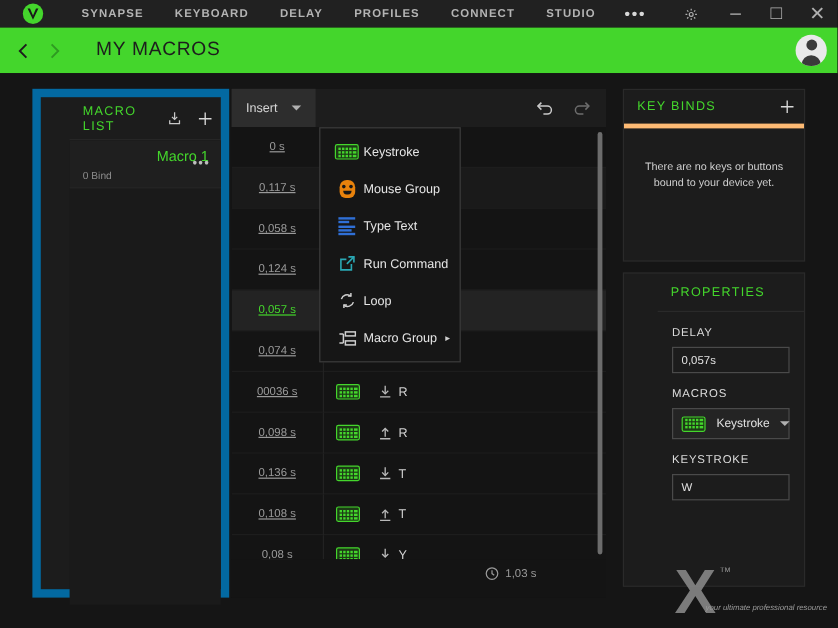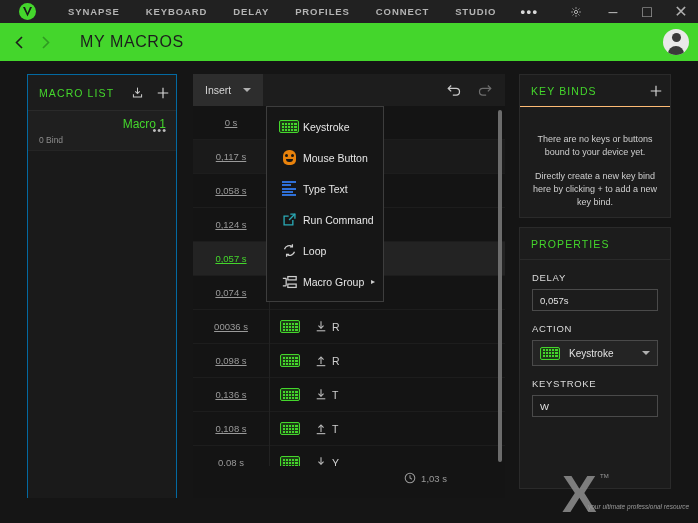--- a/index.html
+++ b/index.html
@@ -50,22 +50,22 @@
     display: flex; align-items: flex-end; justify-content: center; overflow: hidden;
   }
   .avatar .head { width: 9px; height: 9px; border-radius: 50%; background: #3a3a3a; position: absolute; top: 4px; }
   .avatar .body { width: 16px; height: 9px; border-radius: 8px 8px 0 0; background: #3a3a3a; position: absolute; bottom: 0; }
 
   
   .main { position: absolute; left: 0; top: 61px; width: 698px; height: 462px; background: #151515; }
 
   
   .macrolist {
-    position: absolute; left: 27px; top: 13px; width: 150px; height: 424px;
-    background: #1c1c1c; border: 1px solid #0369a1;
+    position: absolute; left: 27px; top: 13px; width: 164px; height: 424px;
+    background: #1c1c1c; border: 7px solid #0369a1; padding-left: 24px;
   }
   .ml-head { height: 36px; display: flex; align-items: center; border-bottom: 1px solid #2a2a2a; }
   .ml-title { color: #44d62c; font-size: 10.5px; letter-spacing: 1.1px; margin-left: 11px; flex: 1; }
   .ml-ic { width: 26px; display: flex; align-items: center; justify-content: center; color: #c8c8c8; }
   .ml-body { background: #1a1a1a; height: 387px; }
   .ml-item {
     height: 40px; padding: 6px 10px 0 11px; background: #1f1f1f;
     border-bottom: 1px solid #252525; position: relative;
   }
   .ml-item .nm { color: #44d62c; font-size: 12px; text-align: right; }
@@ -119,28 +119,28 @@
   .ic-mouse { width: 13px; height: 15px; background: #e8820c; border-radius: 6px 6px 5px 5px; position: relative; }
   .ic-mouse .e1, .ic-mouse .e2 { position: absolute; top: 4px; width: 3px; height: 3px; border-radius: 50%; background: #161616; }
   .ic-mouse .e1 { left: 2px; } .ic-mouse .e2 { right: 2px; }
   .ic-mouse .mth { position: absolute; bottom: 3px; left: 3px; width: 7px; height: 3px; border-radius: 0 0 4px 4px; background: #161616; }
   .ic-text { width: 14px; height: 15px; display: flex; flex-direction: column; justify-content: space-between; }
   .ic-text i { display: block; height: 2px; background: #2f6fd6; }
 
   
   .rightcol { position: absolute; left: 519px; top: 13px; width: 152px; }
   .keybinds { background: #1c1c1c; border: 1px solid #2a2a2a; height: 144px; }
-  .kb-head { height: 32px; display: flex; align-items: center; border-bottom: 1px solid #fdba74; gap: 32px; }
+  .kb-head { height: 32px; display: flex; align-items: center; border-bottom: 4px solid #fdba74; gap: 32px; }
   .kb-title { color: #44d62c; font-size: 10.5px; letter-spacing: 1.1px; margin-left: 11px; flex: 1; }
   .kb-plus { width: 28px; display: flex; align-items: center; justify-content: center; color: #d8d8d8; }
   .kb-body { padding: 26px 10px 0; text-align: center; }
   .kb-body p { color: #cfcfcf; font-size: 9px; line-height: 13px; }
   .kb-body p.second { margin-top: 11px; }
 
-  .properties { background: #1c1c1c; border: 1px solid #2a2a2a; margin-top: 9px; height: 262px; }
+  .properties { background: #1c1c1c; border: 1px solid #2a2a2a; margin-top: 9px; height: 262px; padding-left: 28px; }
   .pr-head { height: 32px; display: flex; align-items: center; border-bottom: 1px solid #2a2a2a; }
   .pr-title { color: #44d62c; font-size: 10.5px; letter-spacing: 1.1px; margin-left: 11px; }
   .pr-body { padding: 12px 12px 0; }
   .pr-label { color: #dcdcdc; font-size: 9.5px; letter-spacing: 0.7px; margin-bottom: 6px; }
   .pr-input {
     height: 22px; border: 1px solid #4a4a4a; background: #1c1c1c;
     color: #e2e2e2; font-size: 9.5px; display: flex; align-items: center;
     padding: 0 7px; margin-bottom: 12px;
   }
   .pr-select {
@@ -283,21 +283,21 @@
             <span class="mi-label">Keystroke</span>
           </div>
           <div class="mi">
             <span class="mi-ic">
               <span class="ic-mouse">
                   <span class="e1"></span>
                   <span class="e2"></span>
                   <span class="mth"></span>
                 </span>
             </span>
-            <span class="mi-label">Mouse Button</span>
+            <span class="mi-label">Mouse Group</span>
           </div>
           <div class="mi">
             <span class="mi-ic">
               <span class="ic-text">
                   <i style="width:14px"></i>
                   <i style="width:9px"></i>
                   <i style="width:14px"></i>
                   <i style="width:11px"></i>
                   <i style="width:14px"></i>
                 </span>
@@ -701,34 +701,33 @@
         <div class="kb-head">
           <div class="kb-title">KEY BINDS</div>
           <div class="kb-plus">
             <svg width="14" height="14" viewBox="0 0 16 16" stroke="#d8d8d8" stroke-width="1.3">
                 <path d="M8 2v12M2 8h12"></path>
               </svg>
           </div>
         </div>
         <div class="kb-body">
           <p>There are no keys or buttons bound to your device yet.</p>
-          <p class="second">Directly create a new key bind here by clicking + to add a new key bind.</p>
         </div>
       </div>
 
       <div class="properties">
         <div class="pr-head">
           <div class="pr-title">PROPERTIES</div>
         </div>
         <div class="pr-body">
           <div class="pr-label">DELAY</div>
           <div class="pr-input">
             <span>0,057s</span>
           </div>
-          <div class="pr-label">ACTION</div>
+          <div class="pr-label">MACROS</div>
           <div class="pr-select">
             <span>
               <span class="kbd-ic">
                   <i></i>
                   <i></i>
                   <i></i>
                   <i></i>
                   <i></i>
                   <i></i>
                   <i></i>

